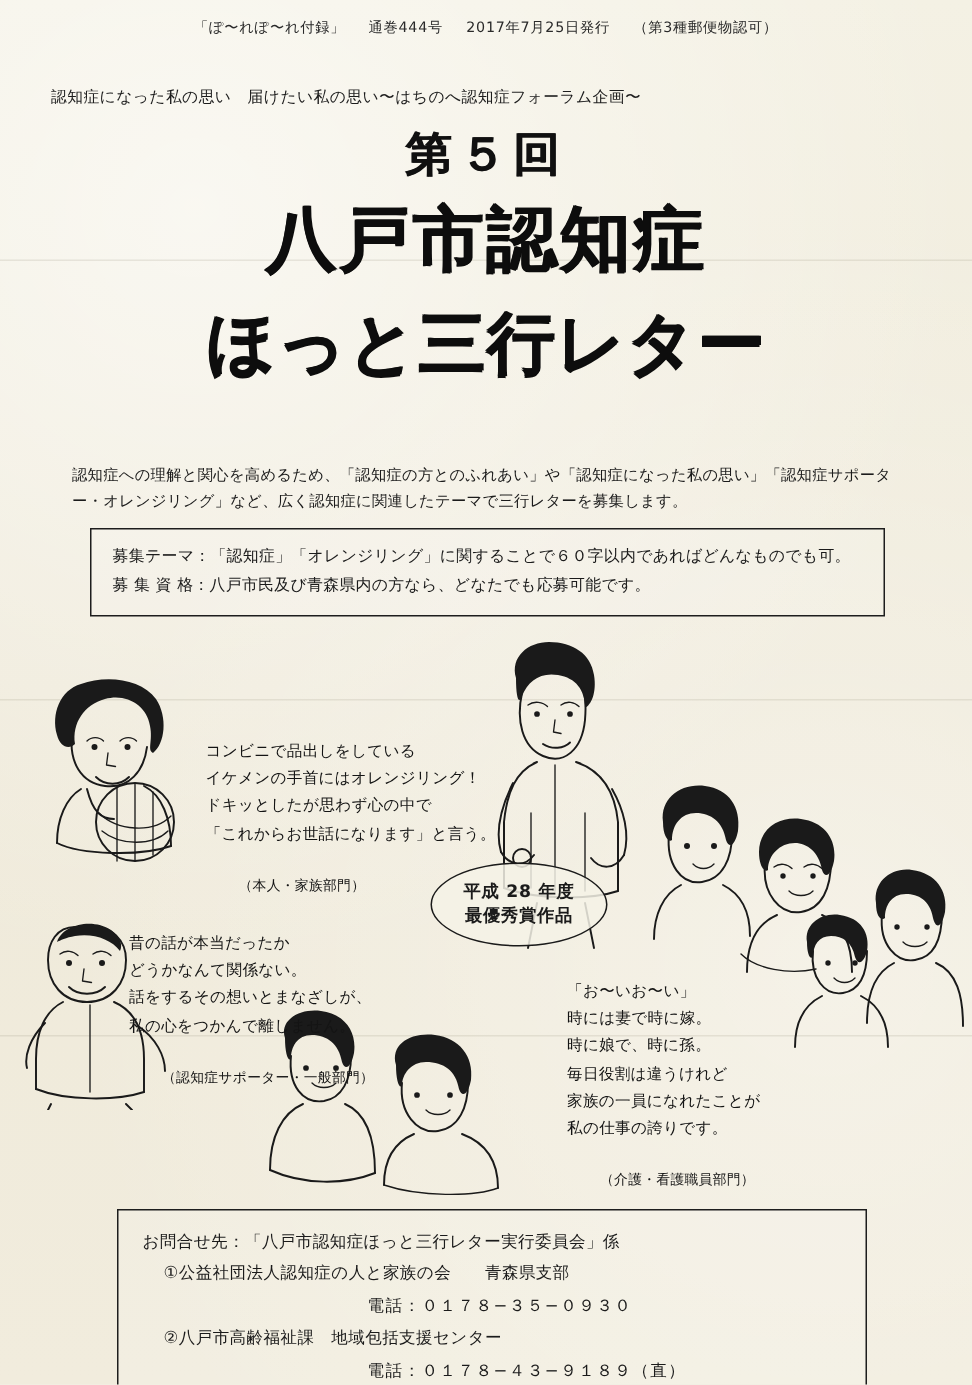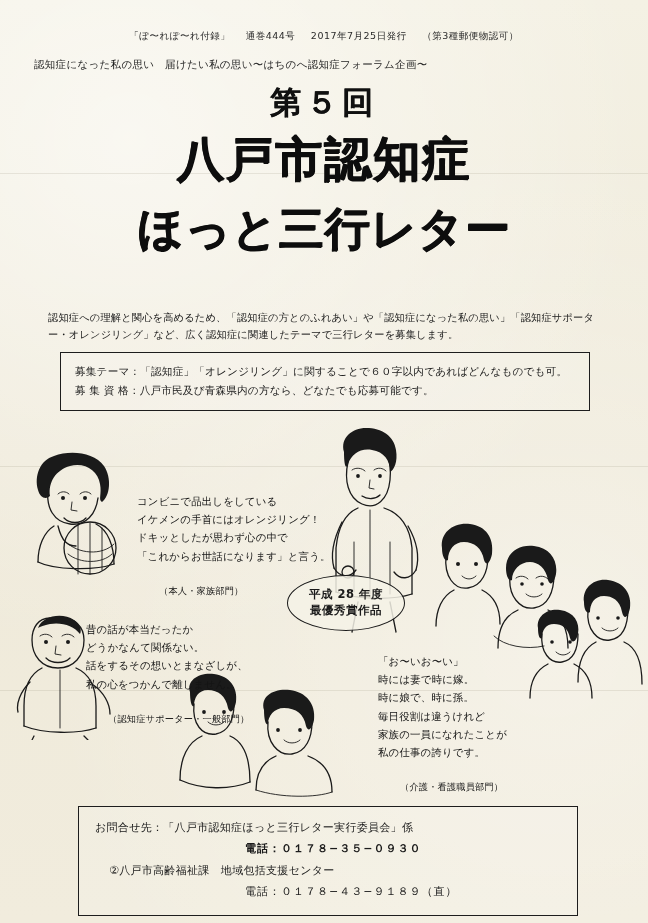--- a/index.html
+++ b/index.html
@@ -22,21 +22,21 @@
       linear-gradient(180deg, #f4f1e4 0%, #efeada 50%, #f1ecdd 100%);
   }
   .scanline {
     position: absolute;
     left: 0; right: 0;
     height: 1px;
     background: rgba(150,145,120,0.18);
   }
   .topbar {
     position: absolute;
-    top: 30px;
+    top: 12px;
     left: 0; right: 0;
     text-align: center;
     font-size: 9.5px;
     letter-spacing: 0.5px;
     color: #2a2a2a;
   }
   .topbar span { margin: 0 6px; }
   .subhead {
     position: absolute;
     top: 58px;
@@ -144,21 +144,21 @@
     top: 806px;
     width: 500px;
     border: 1.2px solid #1d1d1d;
     padding: 10px 12px 12px 16px;
     font-size: 11px;
     line-height: 1.95;
     letter-spacing: 0.3px;
     background: rgba(255,255,255,0.12);
   }
   .box-contact .sub { padding-left: 14px; }
-  .box-contact .tel { padding-left: 150px; letter-spacing: 1px; font-weight: bold; }
+  .box-contact .tel { padding-left: 150px; letter-spacing: 1px; }
   .box-contact .tel2 { padding-left: 150px; letter-spacing: 1px; }
   svg.doodle { position: absolute; }
   .ink { fill: none; stroke: #1a1a1a; stroke-width: 1.3; stroke-linecap: round; stroke-linejoin: round; }
   .ink-thin { fill: none; stroke: #1a1a1a; stroke-width: 0.9; stroke-linecap: round; stroke-linejoin: round; }
   .hair { fill: #1a1a1a; stroke: none; }
 </style>
 </head>
 <body>
 
 <div class="page">
@@ -344,18 +344,19 @@
 時に娘で、時に孫。
 毎日役割は違うけれど
 家族の一員になれたことが
 私の仕事の誇りです。</span>
       <span class="attrib">（介護・看護職員部門）</span>
     </div>
   </div>
 
   <div class="box-contact">
     <div>お問合せ先：「八戸市認知症ほっと三行レター実行委員会」係</div>
+    <div class="sub">①公益社団法人認知症の人と家族の会　　青森県支部</div>
     <div class="tel">電話：０１７８−３５−０９３０</div>
     <div class="sub">②八戸市高齢福祉課　地域包括支援センター</div>
     <div class="tel2">電話：０１７８−４３−９１８９（直）</div>
   </div>
 
 </div>
 
 </body></html>

